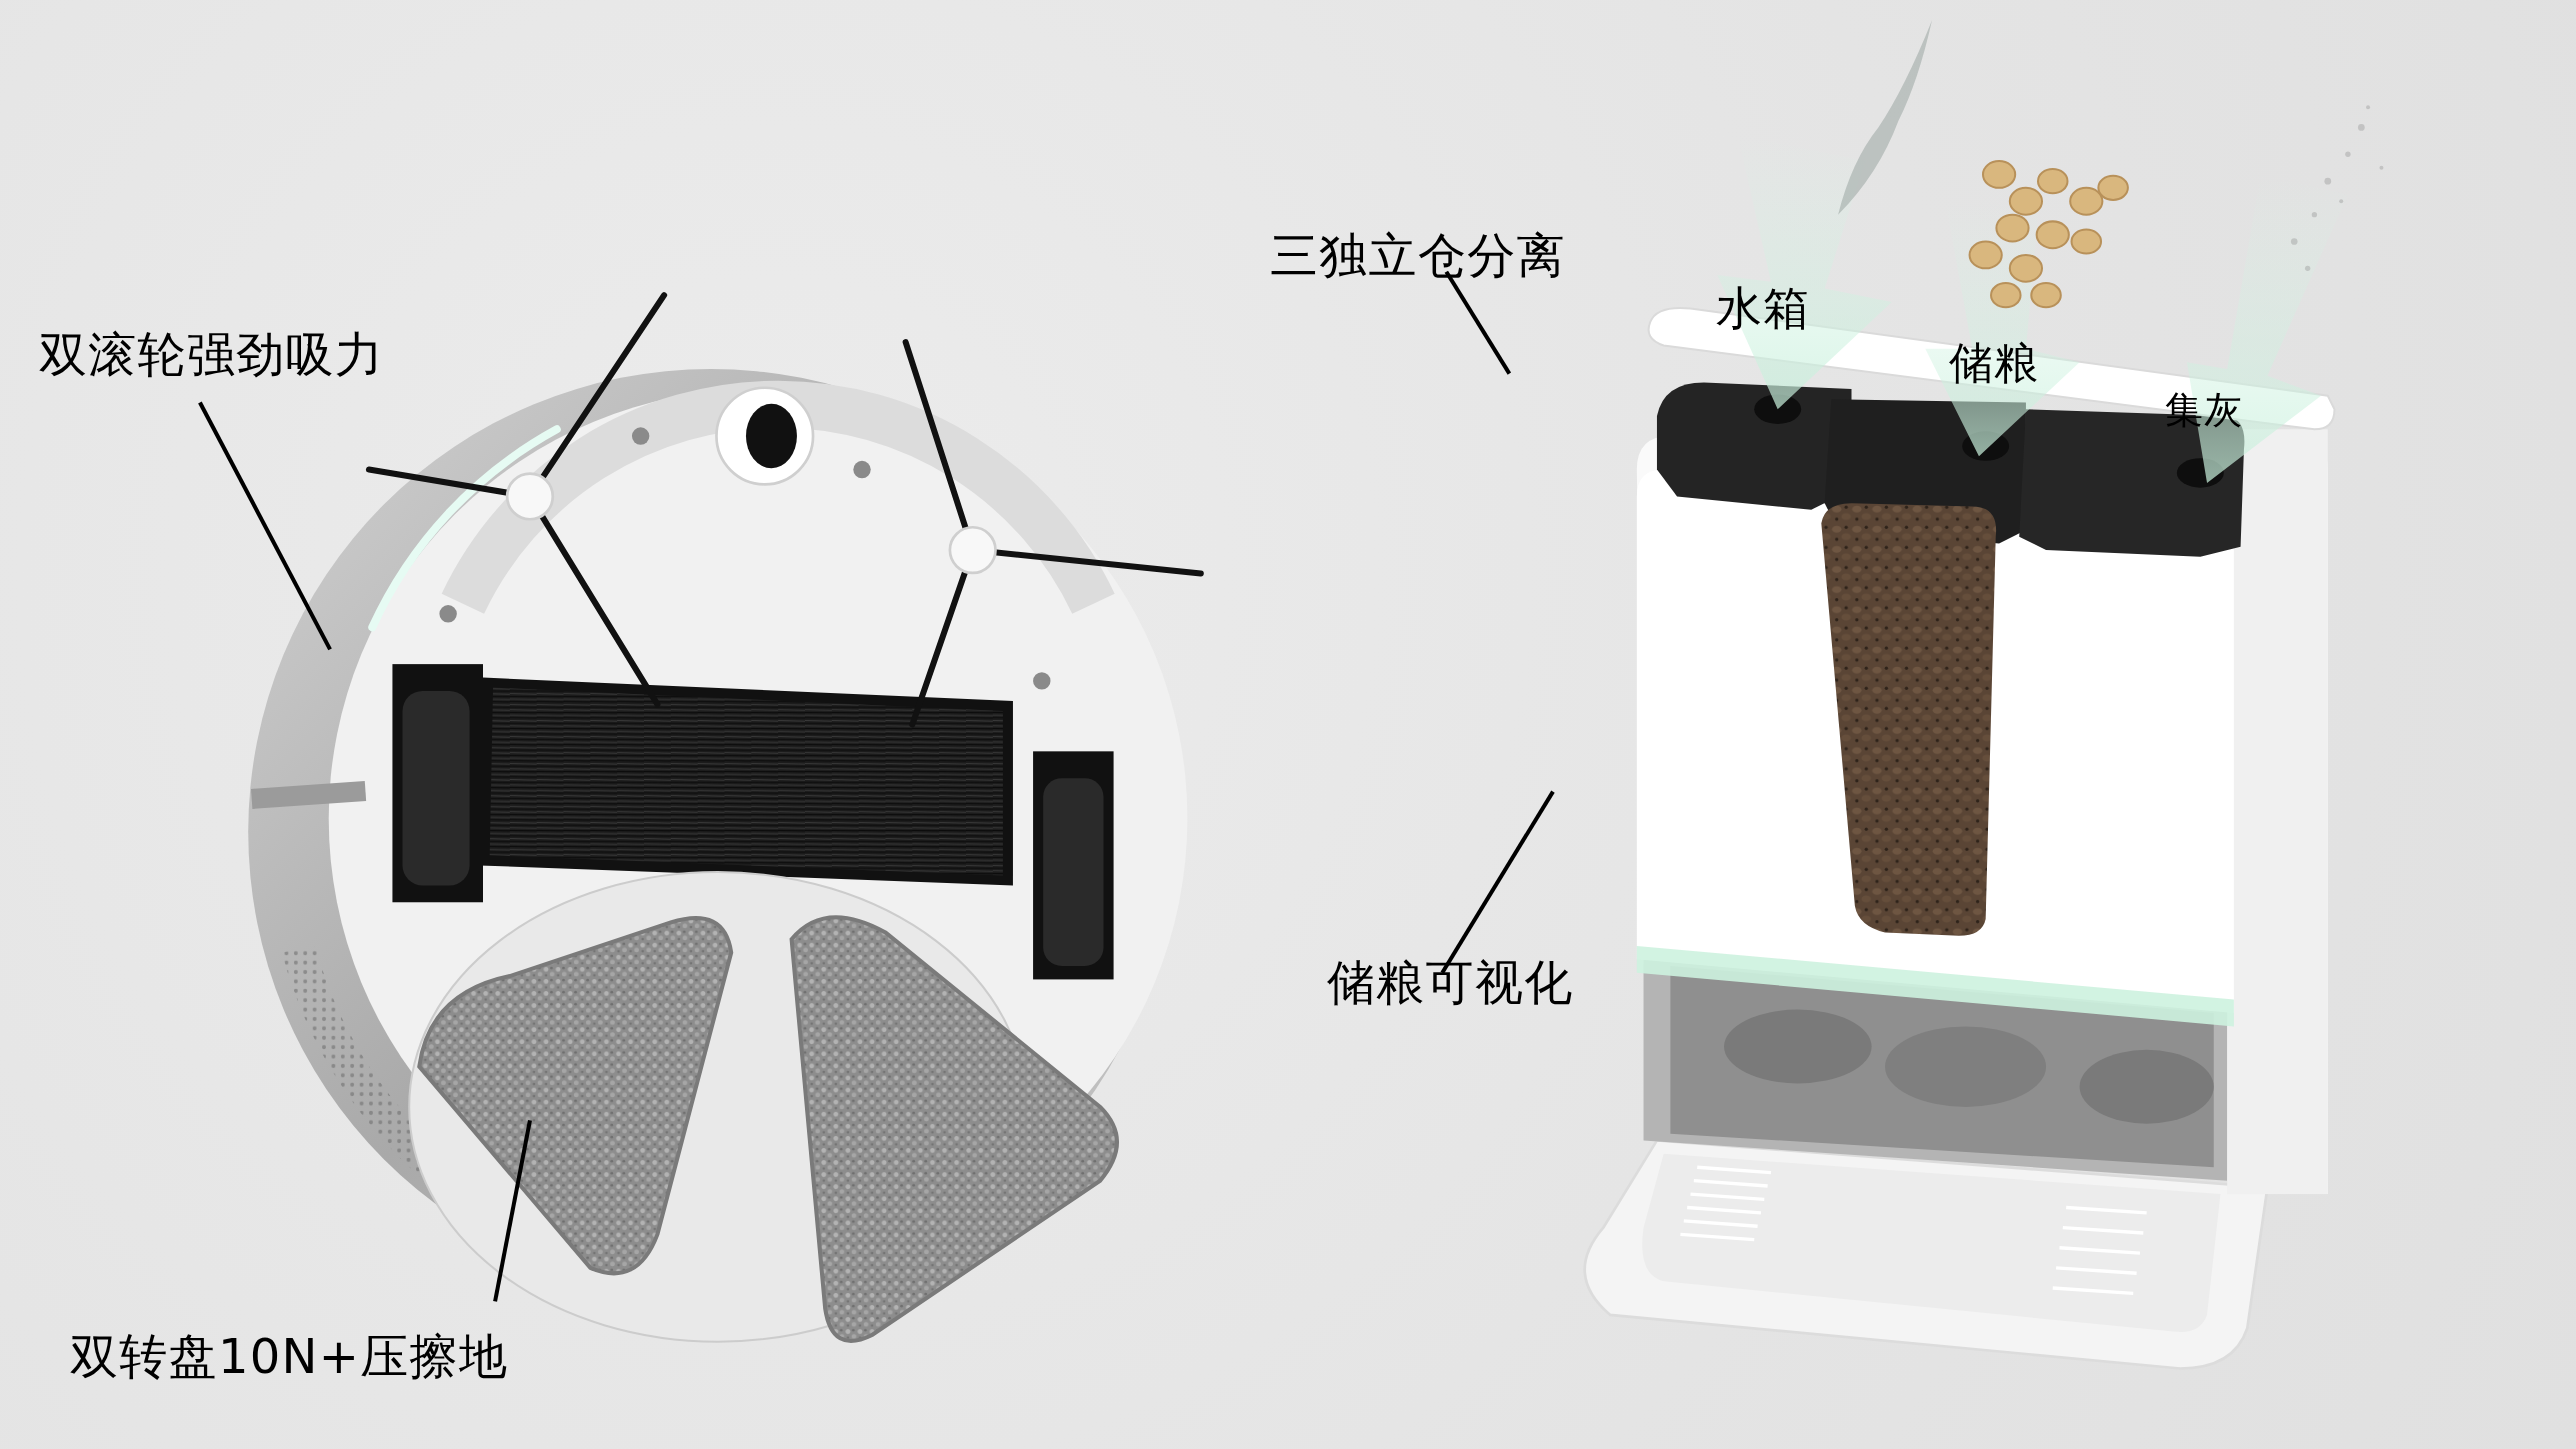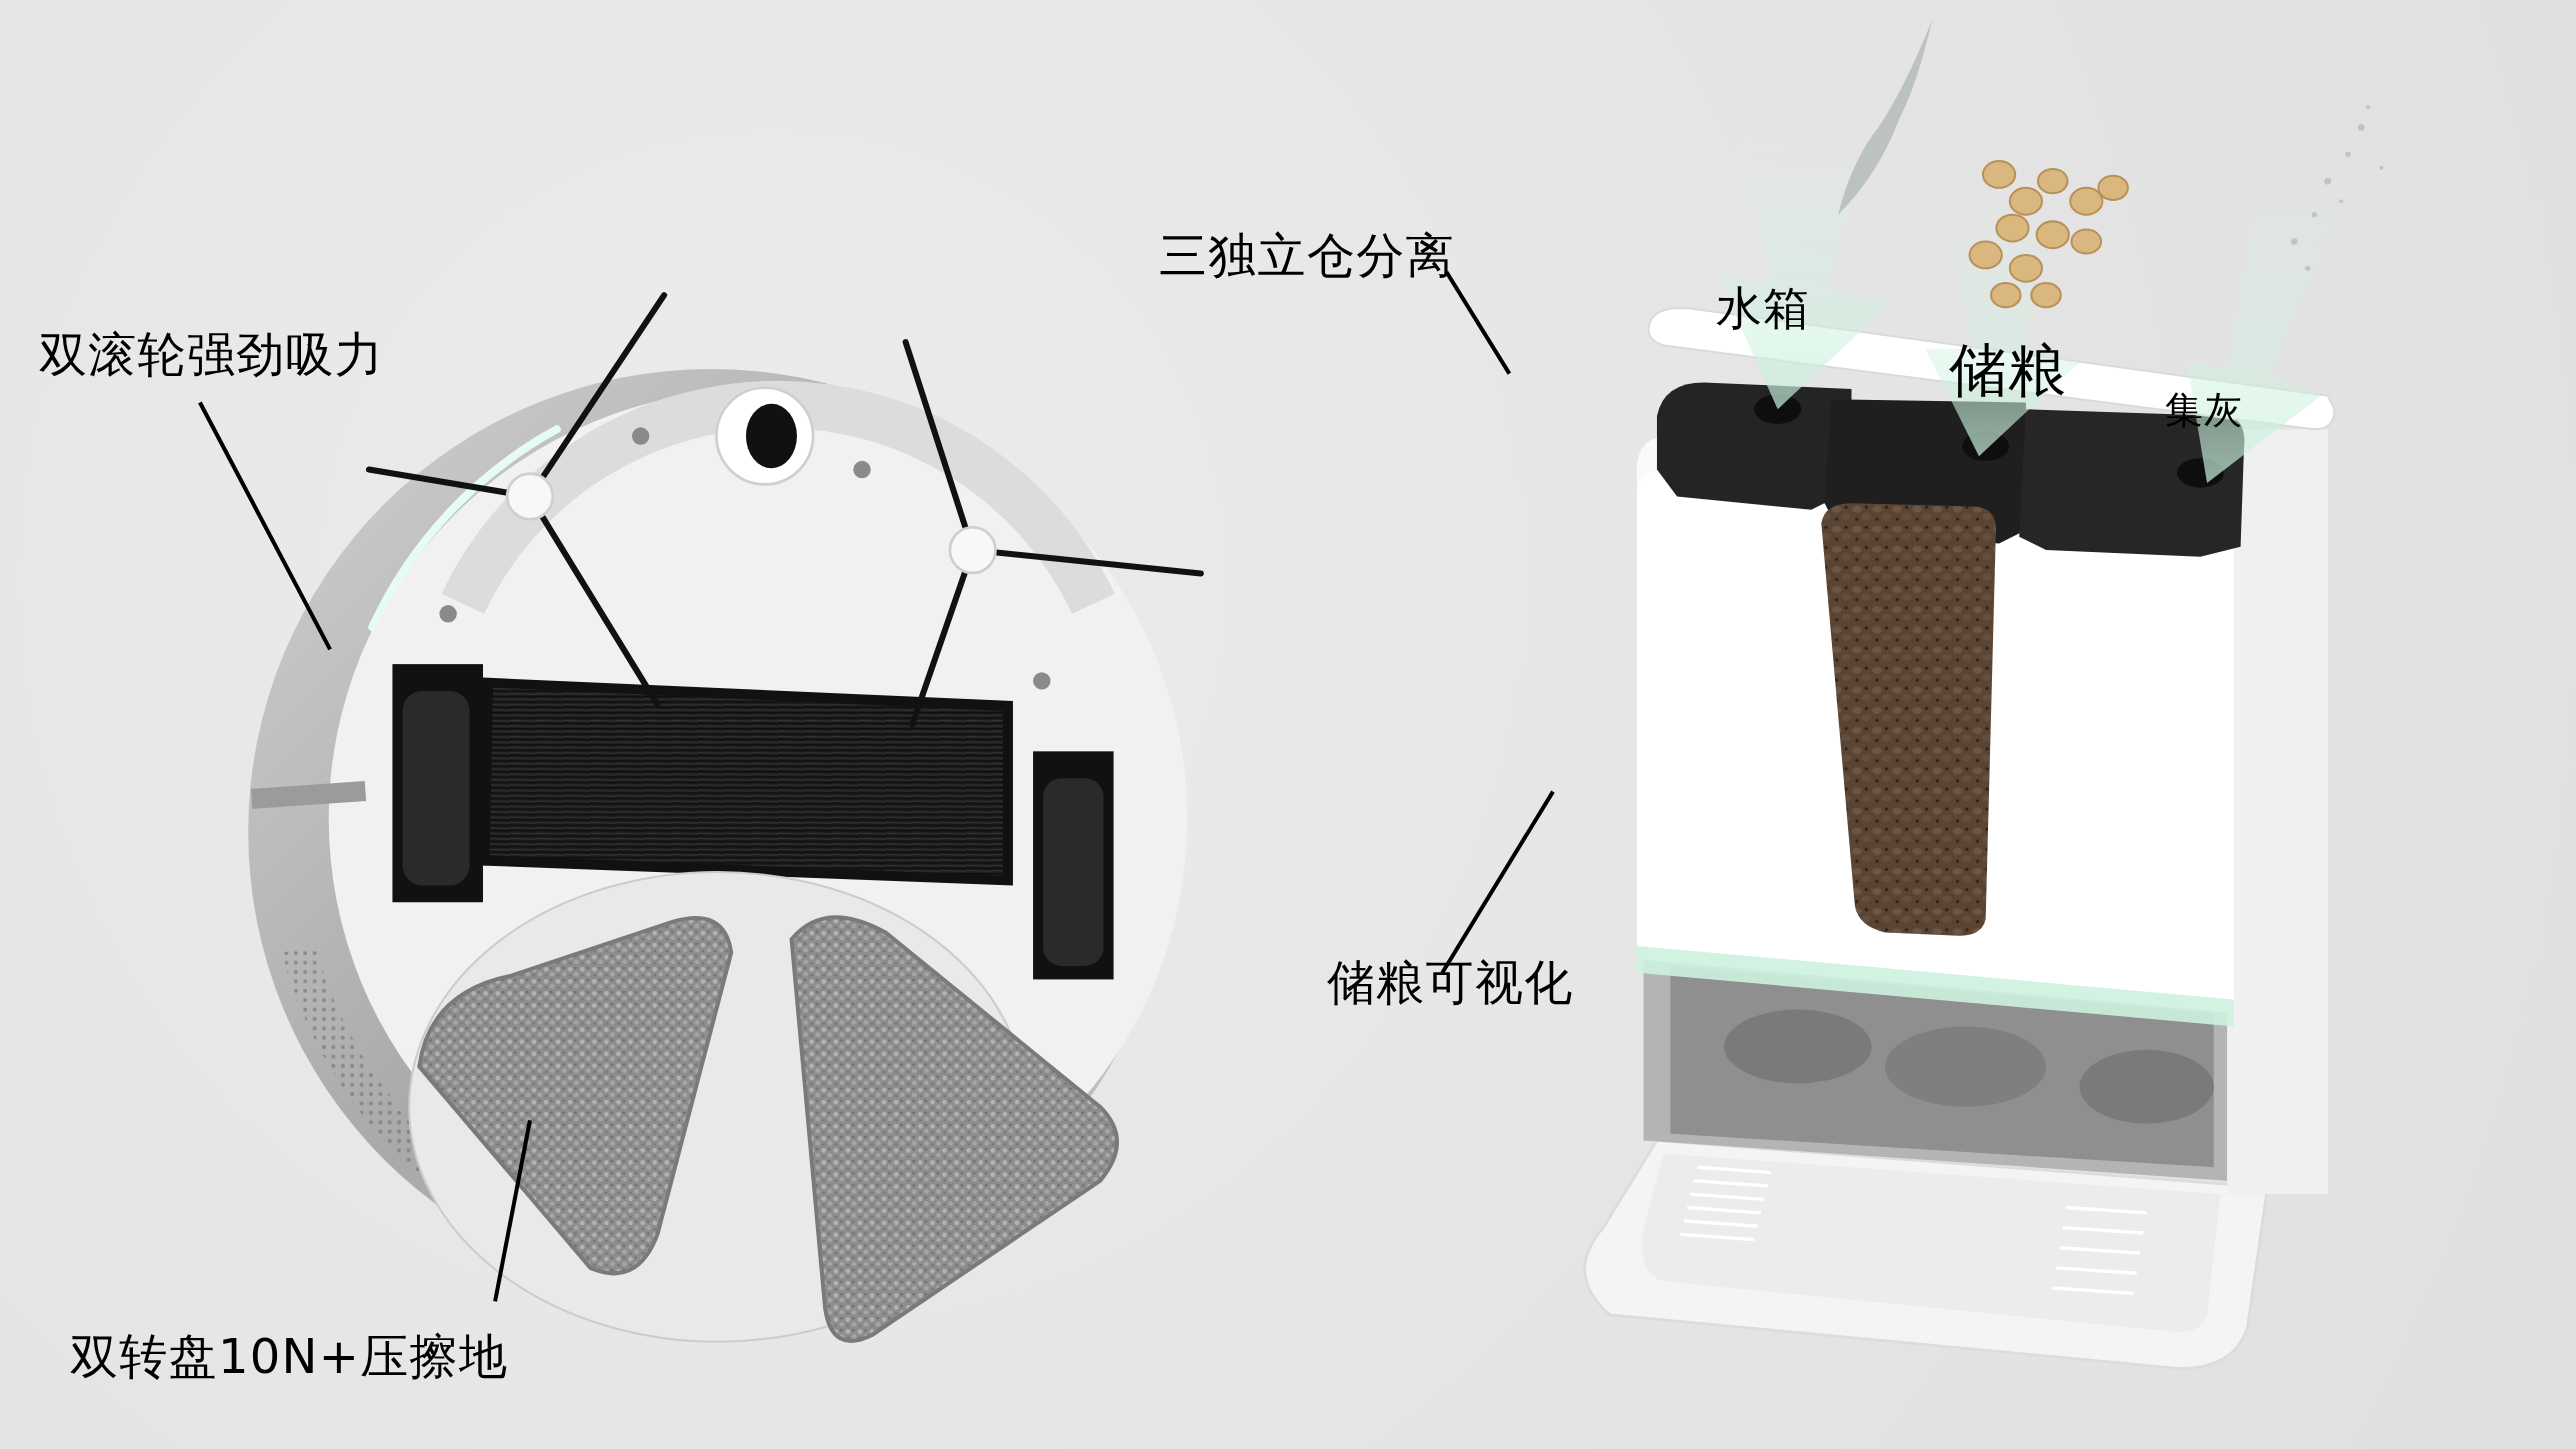--- a/index.html
+++ b/index.html
@@ -190,18 +190,18 @@
   <g stroke="#000" stroke-width="6">
     <line x1="298" y1="600" x2="492" y2="968"></line>
     <line x1="738" y1="1940" x2="790" y2="1670"></line>
     <line x1="2156" y1="405" x2="2250" y2="557"></line>
     <line x1="2150" y1="1450" x2="2315" y2="1180"></line>
   </g>
 </svg>
 
 <div class="label" style="left:39px; top:330px; font-size:48px;text-align:center;">双滚轮强劲吸力</div>
 <div class="label" style="left:70px; top:1332px; font-size:48px;text-align:right;">双转盘10N+压擦地</div>
-<div class="label" style="left:1159px; top:231px; font-size:48px;">三独立仓分离</div>
+<div class="label" style="left:1270px; top:231px; font-size:48px;">三独立仓分离</div>
 <div class="label" style="left:1327px; top:959px; font-size:48px;font-family:Liberation Serif, serif;">储粮可视化</div>
 <div class="label" style="left:1716px; top:285px; font-size:46px;text-align:right;">水箱</div>
-<div class="label" style="left:1949px; top:341px; font-size:58px;">储粮</div>
+<div class="label" style="left:1949px; top:341px; font-size:44px;">储粮</div>
 <div class="label" style="left:2165px; top:391px; font-size:38px;">集灰</div>
 
 
 </body></html>

